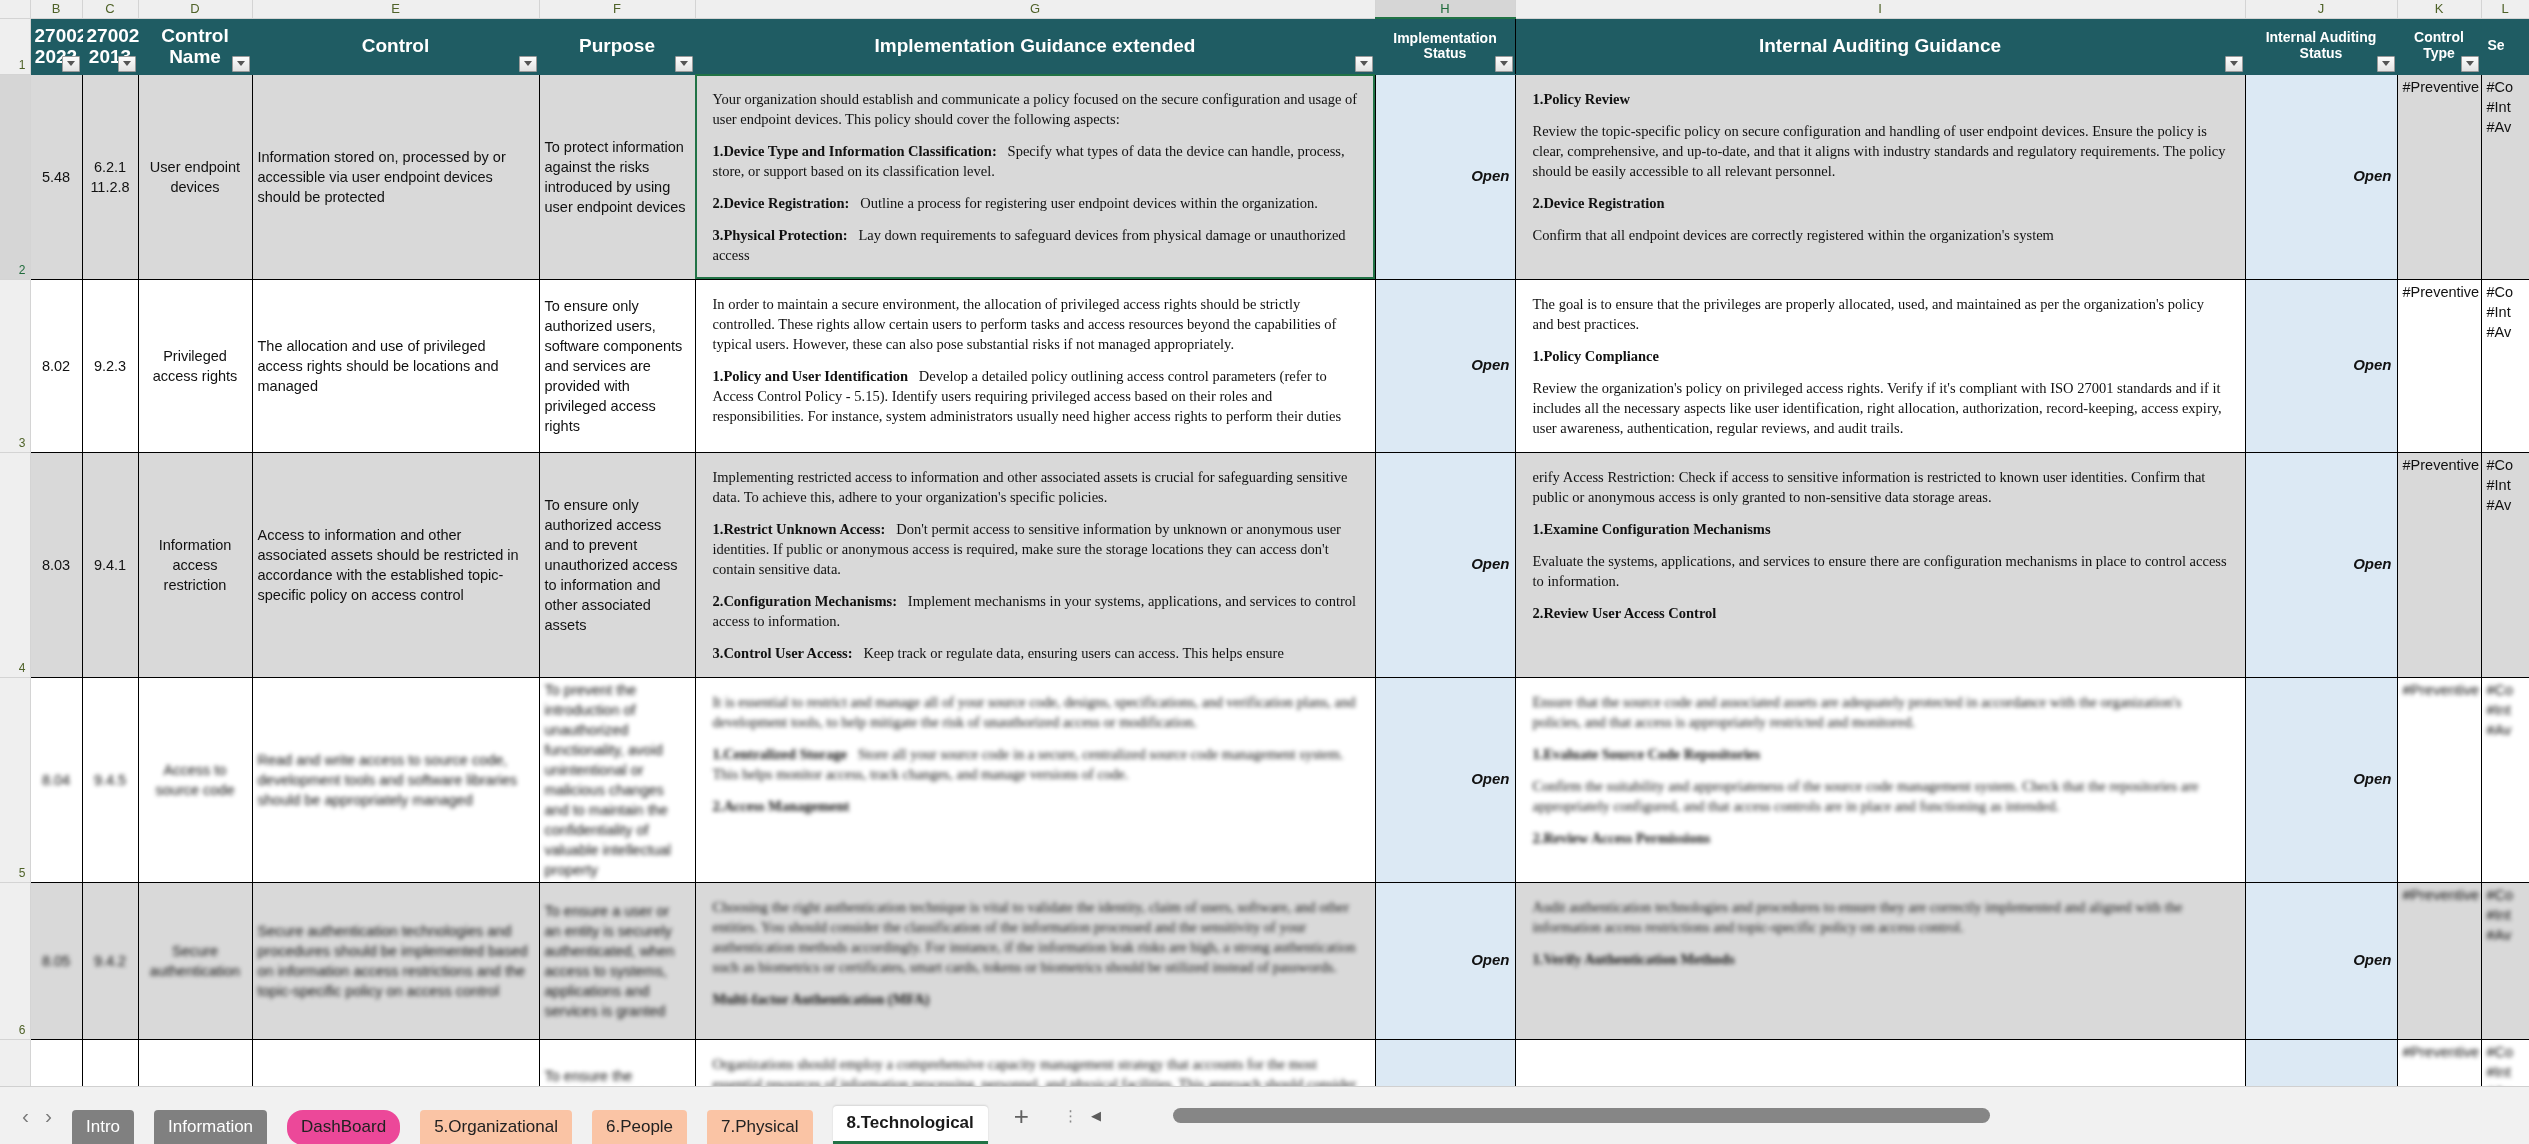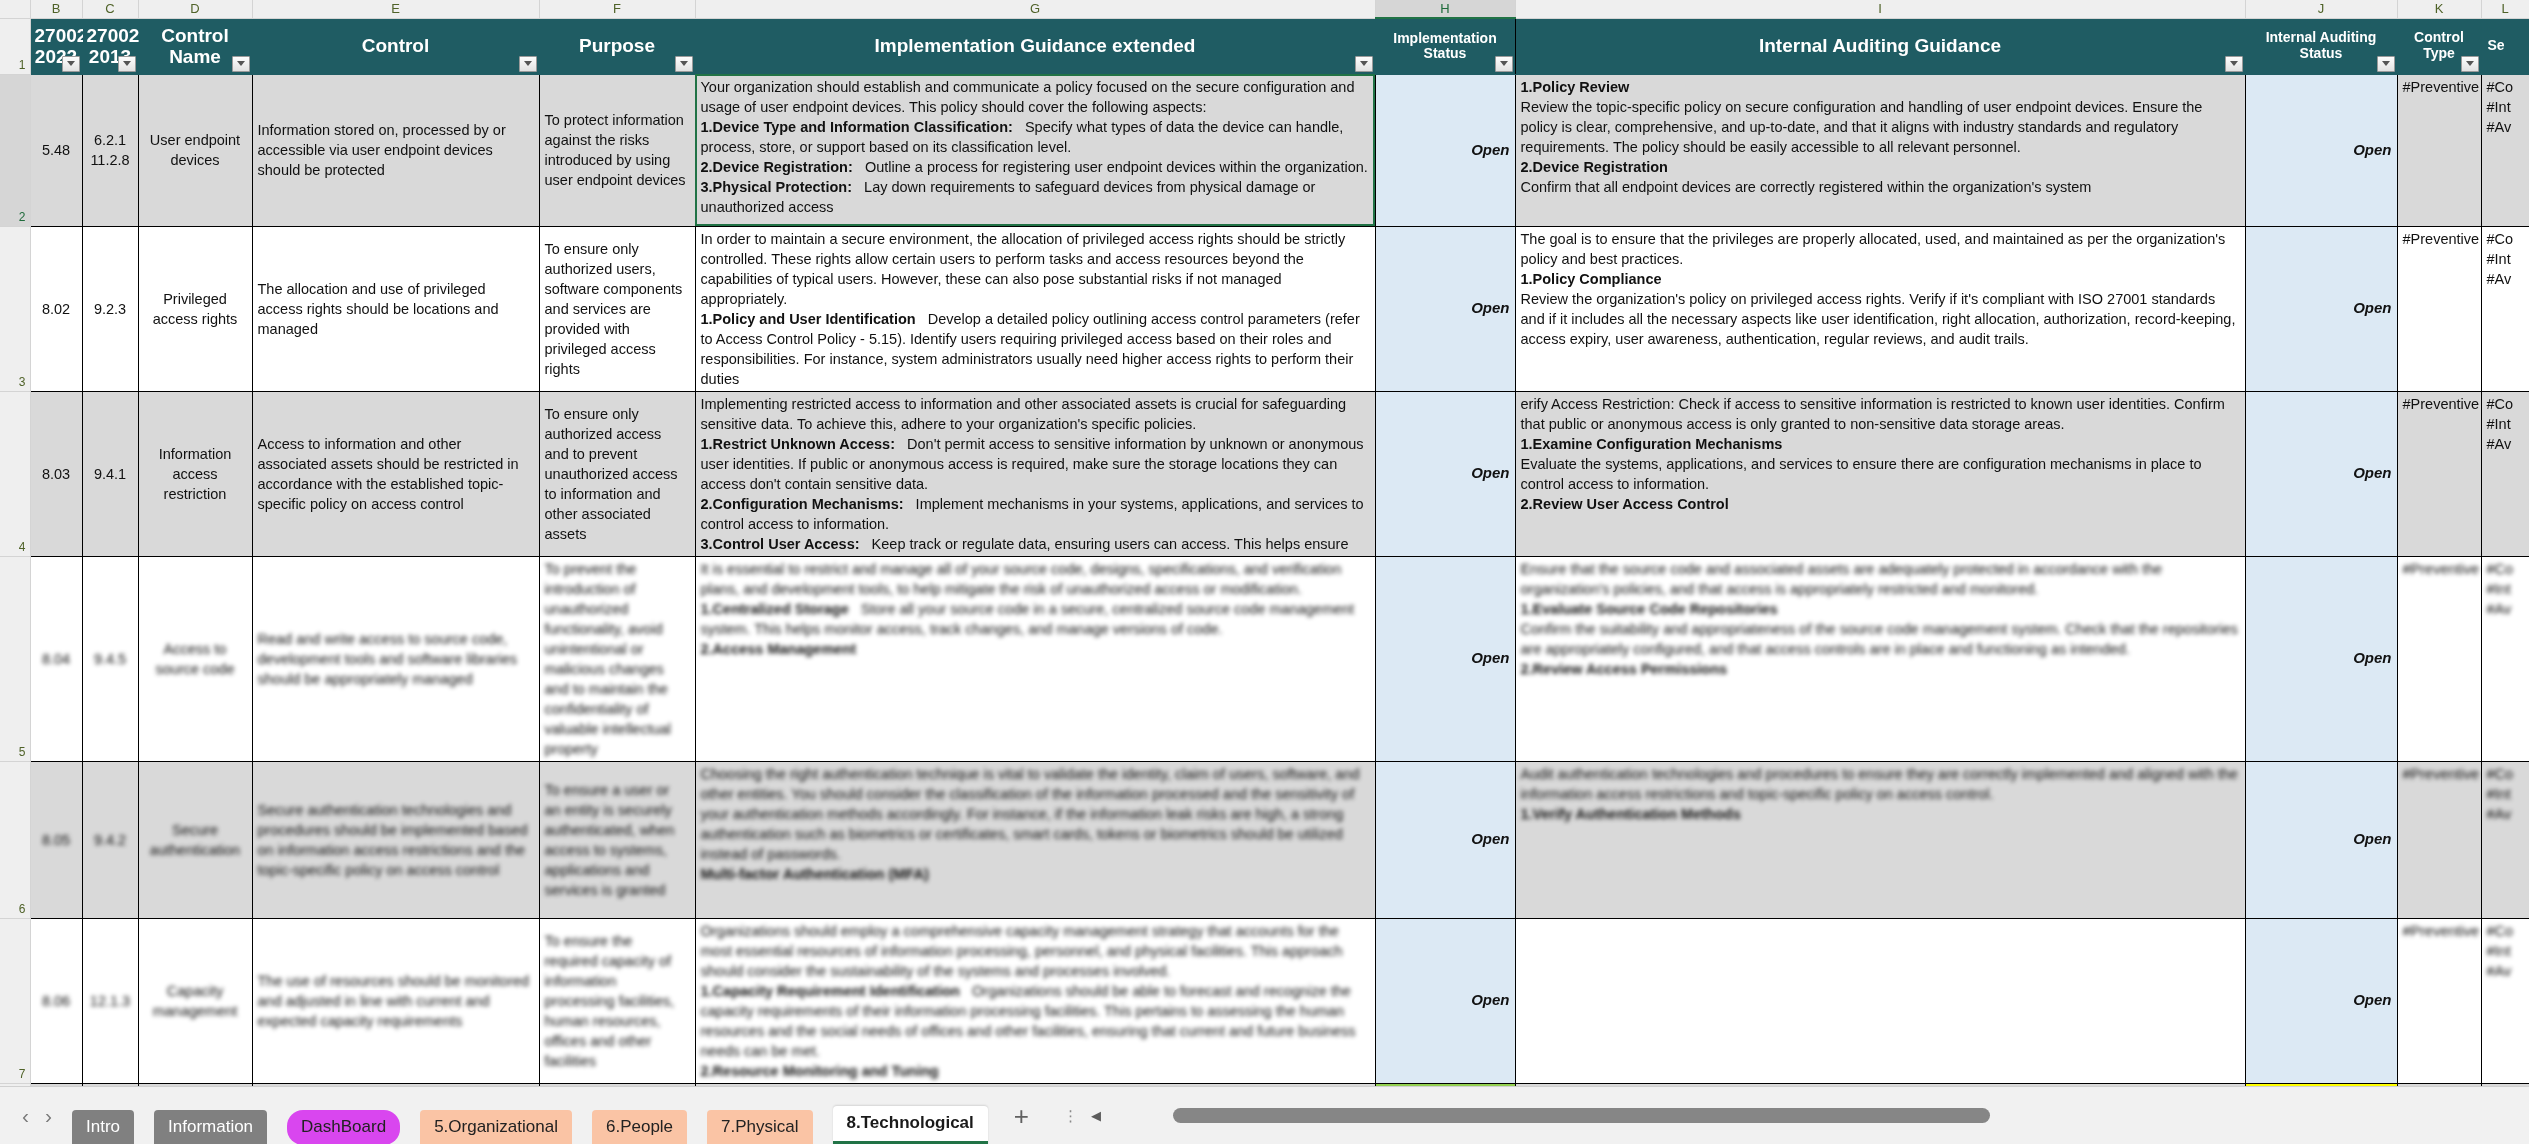--- a/index.html
+++ b/index.html
@@ -114,21 +114,21 @@
     background:#dce9f4;
     text-align:right;
     font-style: italic;
     font-weight:600;
     font-size:15px;
   }
   td.cell.status.green { background:#92d050; }
   td.cell.status.yellow { background:#ffff00; }
   td.cell.tag { font-size:14.5px; color:#111; vertical-align: top; }
 
-  .rich p { margin:0; }
+  .rich p { margin:12px;font-family:Liberation Serif, serif; }
   .rich b { font-weight:bold; }
 
   
   .blur { filter: blur(2.2px); }
 
   
   .bottombar {
     position:absolute;
     left:0; bottom:0;
     width:2529px; height:58px;
@@ -145,21 +145,21 @@
   .tab {
     padding: 7px 14px 8px 14px;
     font-size:17px;
     color:#222;
     border-radius:4px 4px 0 0;
     line-height:1.15;
     white-space:nowrap;
     cursor:pointer;
   }
   .tab.grayish { background:#808080; color:#fff; }
-  .tab.green { background:#d946ef;border-radius:16px; }
+  .tab.green { background:#ec4899;border-radius:16px; }
   .tab.orange { background:#fac4a5; }
   .tab.active {
     background:#ffffff;
     color:#1a1a1a;
     font-weight:600;
     border-bottom:4px solid #217346;
     box-shadow: 0 -1px 2px rgba(0,0,0,.12);
   }
   .addtab { font-size:26px; color:#616161; padding:0 26px; cursor:pointer; line-height:1; }
 

